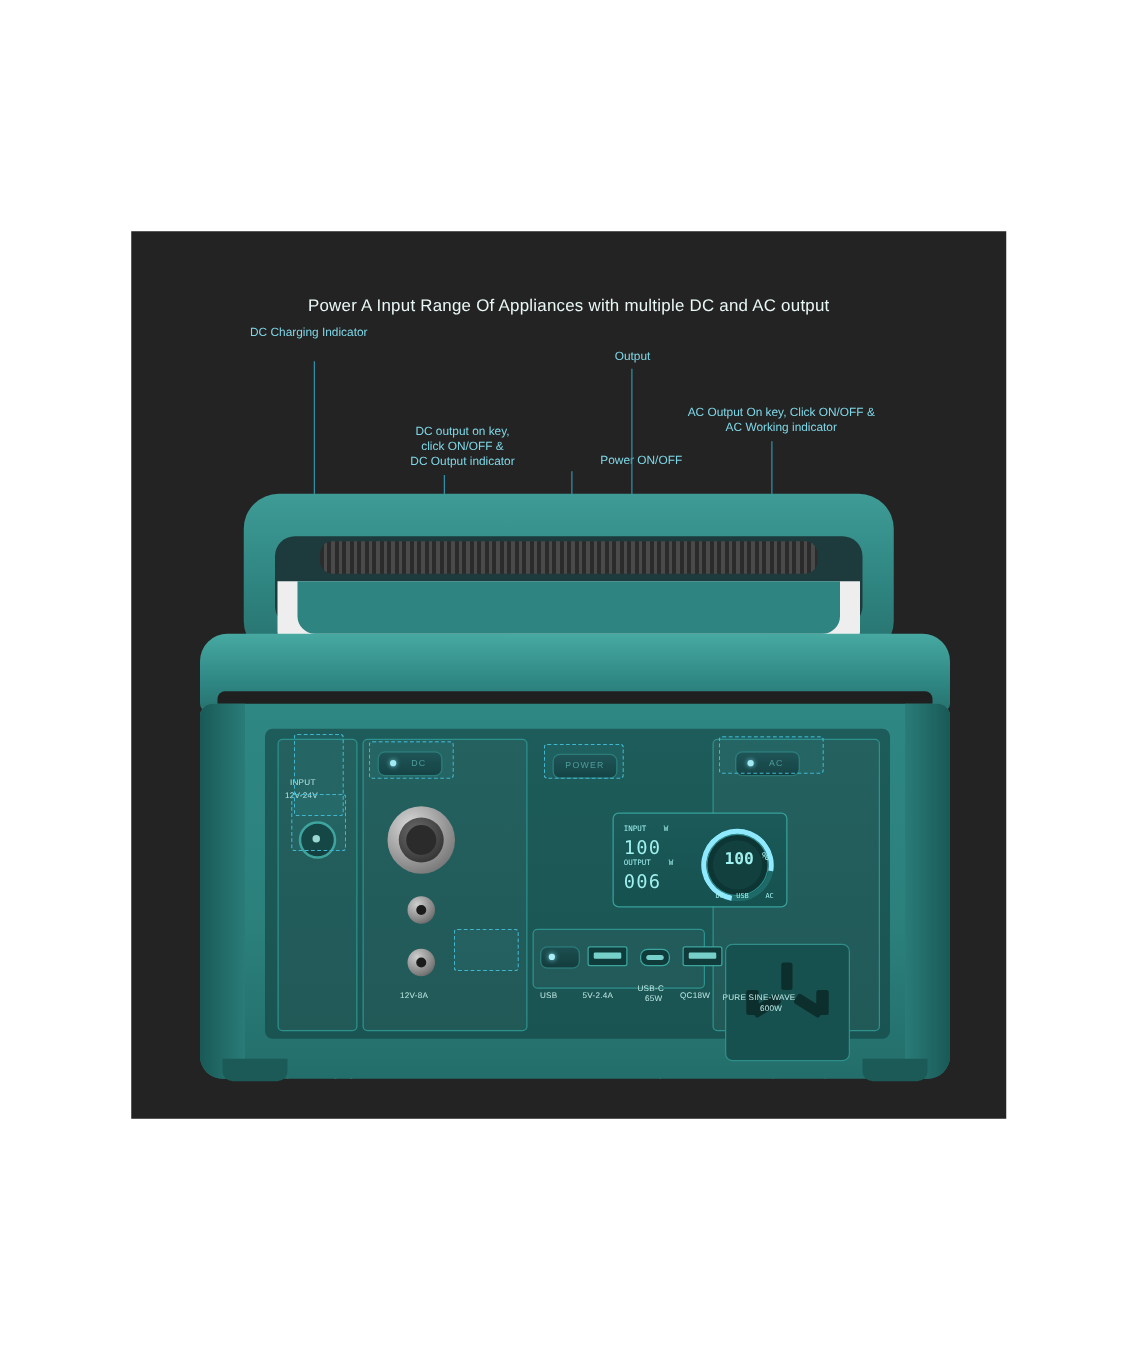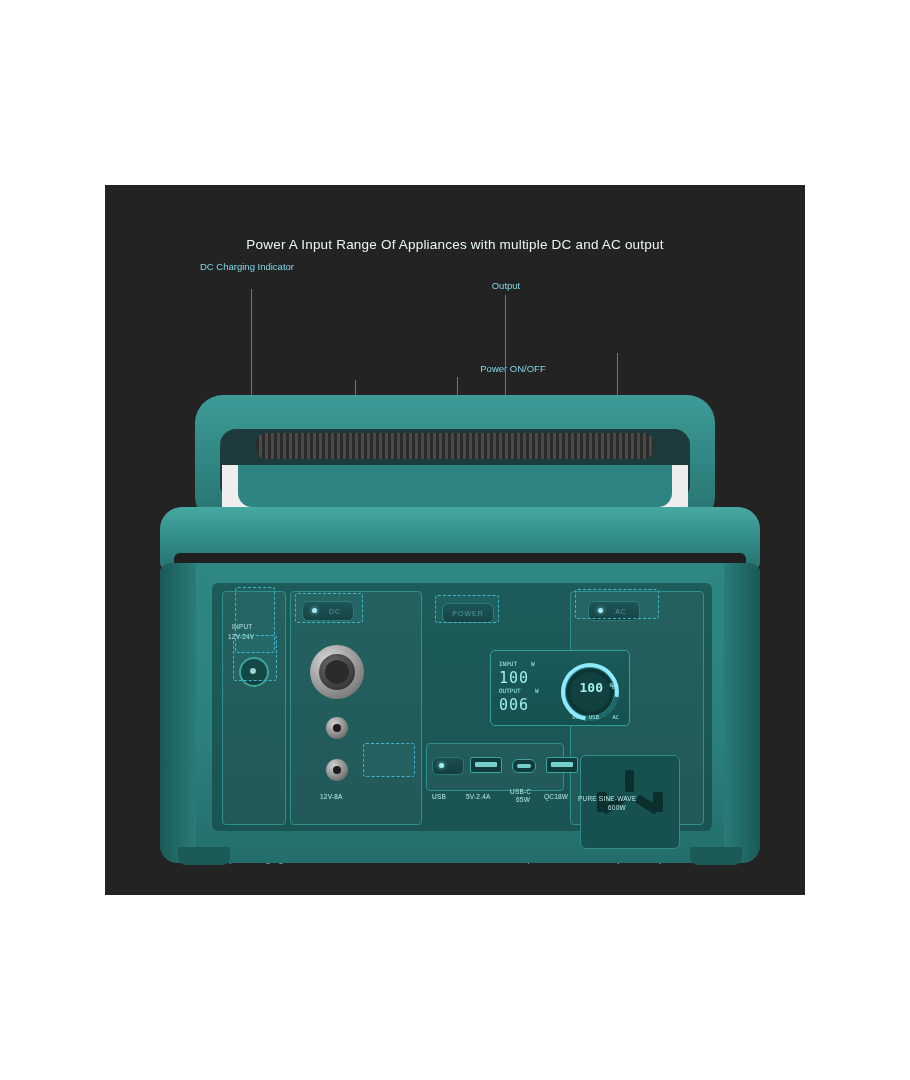--- a/index.html
+++ b/index.html
@@ -111,22 +111,27 @@
 </head>
 <body>
 
 <div id="stage">
 
   <div id="panel">
 
     <div id="title">Power A Input Range Of Appliances with multiple DC and AC output</div>
 
     <div class="anno l" style="left:95px;top:76px;">DC Charging Indicator</div>
+    <div class="anno c" style="left:155px;top:155px;width:220px;">DC output on key,
+click ON/OFF &amp;
+DC Output indicator</div>
     <div class="anno c" style="left:348px;top:178px;width:120px;">Power ON/OFF</div>
     <div class="anno c" style="left:363px;top:95px;width:76px;">Output</div>
+    <div class="anno c" style="left:400px;top:140px;width:240px;">AC Output On key, Click ON/OFF &amp;
+AC Working indicator</div>
     <div class="anno l" style="left:100px;top:668px;">DC Input Charging</div>
     <div class="anno c" style="left:205px;top:628px;width:180px;">USB Output&amp;
 USB Output Indicator</div>
     <div class="anno c" style="left:380px;top:648px;width:120px;">USB C Output</div>
     <div class="anno c" style="left:350px;top:668px;width:120px;">USB Output</div>
     <div class="anno c" style="left:440px;top:668px;width:120px;">USB Output</div>
     <div class="anno c" style="left:455px;top:668px;width:180px;">AC Output</div>
 
     <div class="ln lnv" style="left:146px;top:104px;height:314px;"></div>
 

